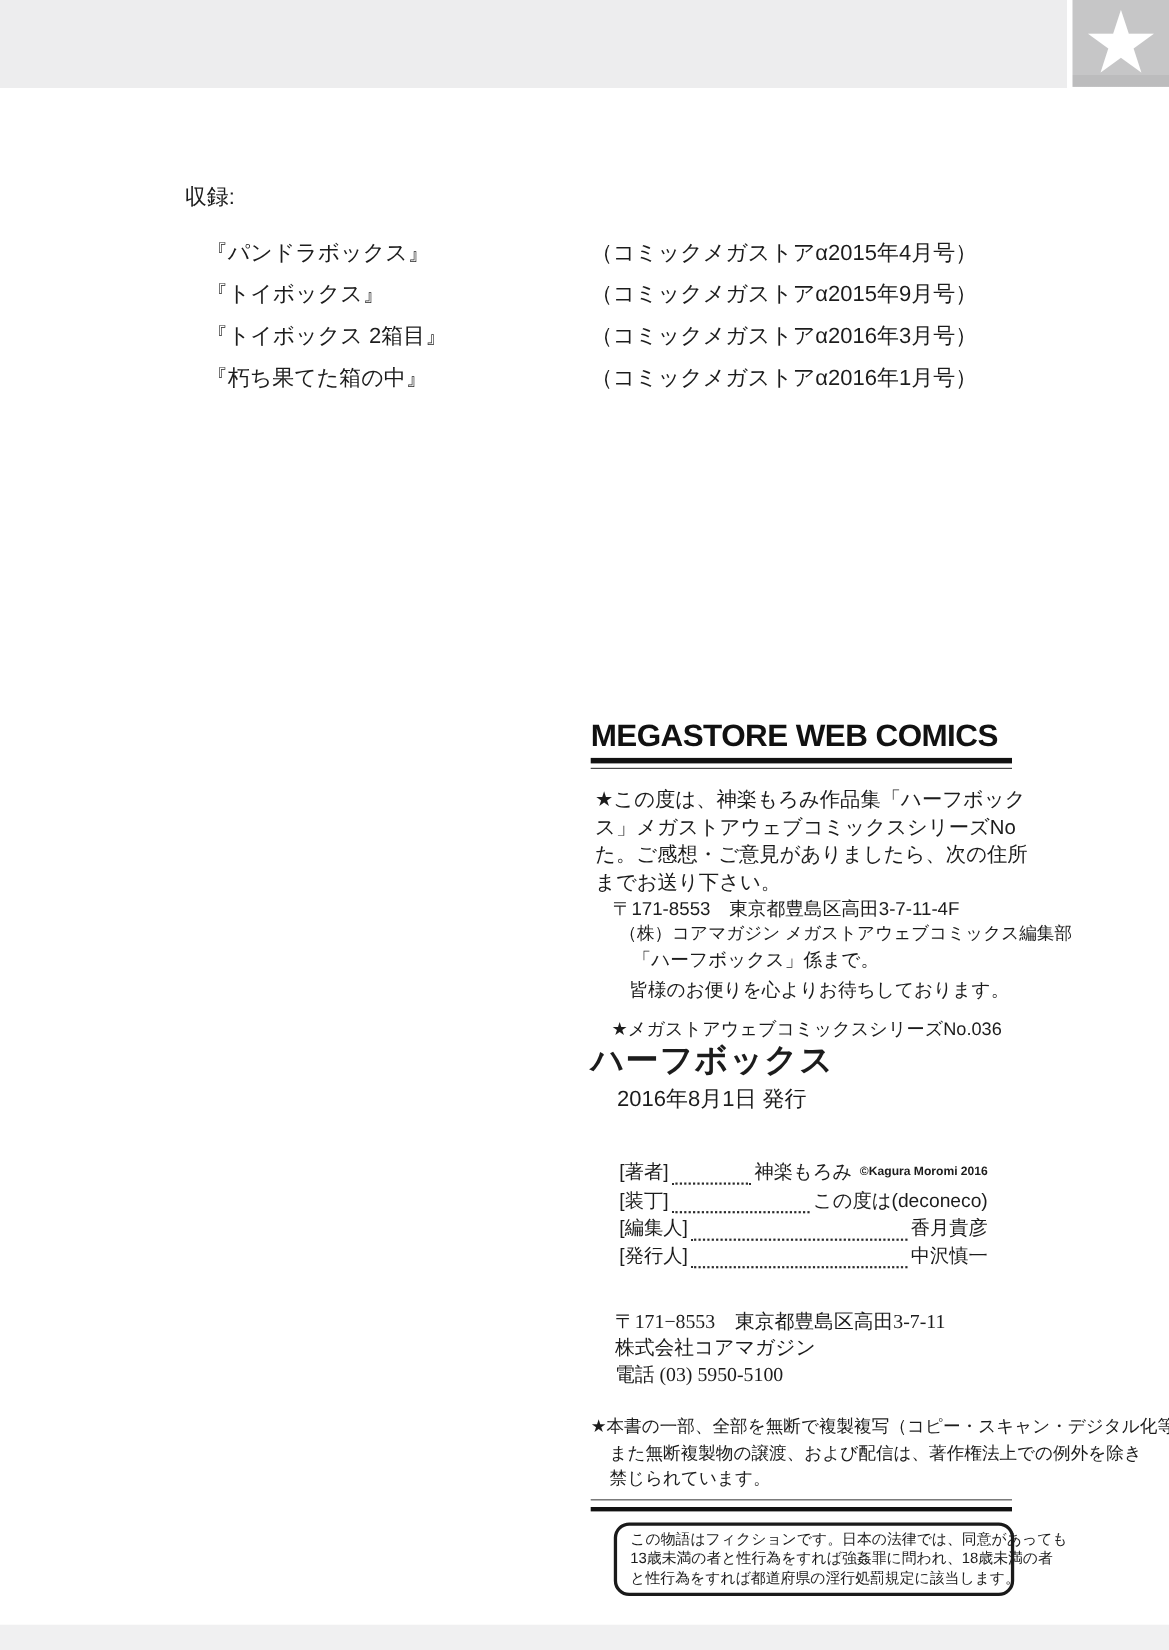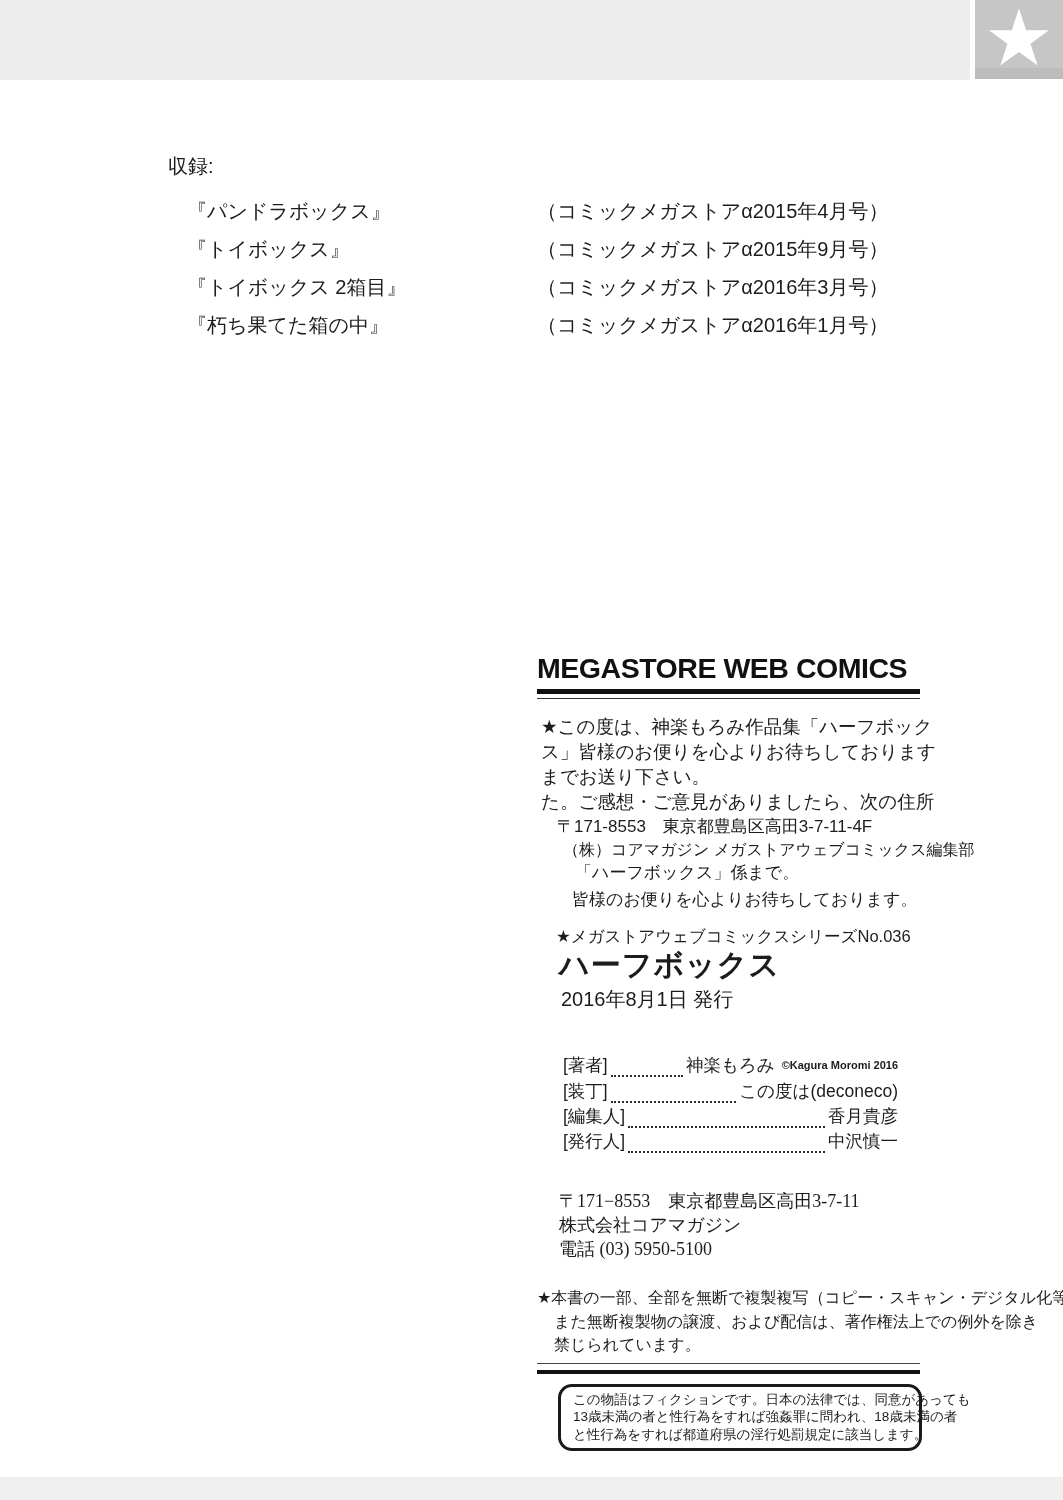--- a/index.html
+++ b/index.html
@@ -12,42 +12,42 @@
   .top-band{position:absolute;left:0;top:0;width:970px;height:80px;background:#ededee;}
   .star-square{
     position:absolute;left:975px;top:0;width:88px;height:79px;
     background:linear-gradient(#c6c6c7 86%,#bcbcbd 86%);
     display:flex;align-items:center;justify-content:center;
   }
   .star-square .star{color:#ffffff;font-size:78px;line-height:70px;margin-top:-4px;}
   .bottom-band{position:absolute;left:0;top:1477px;width:1063px;height:23px;background:#f0f0f1;}
 
   
-  .contents{position:absolute;left:168px;top:153px;width:780px;}
+  .contents{position:absolute;left:168px;top:165px;width:780px;}
   .contents .heading{font-size:20px;font-weight:500;margin:0 0 18px 0;}
-  .contents .row{display:flex;height:38px;align-items:flex-start;padding-left:19px;white-space:nowrap;}
+  .contents .row{display:flex;height:38px;align-items:center;padding-left:19px;white-space:nowrap;}
   .contents .title{width:350px;font-size:20px;}
   .contents .source{font-size:20px;}
 
   
   .colophon{position:absolute;left:537px;top:654px;width:383px;}
   .brand{
     font-size:28px;font-weight:800;letter-spacing:-0.5px;line-height:30px;
     transform:scaleX(1.02);transform-origin:left;white-space:nowrap;color:#111;
   }
   .rule-top{margin-top:5px;height:4px;border-top:5px solid #111;border-bottom:1px solid #333;}
   .thanks{margin-top:15px;font-size:18.5px;line-height:25px;white-space:nowrap;}
   .thanks div{padding-left:4px;}
   .edit-address{margin-top:1px;white-space:nowrap;}
   .edit-address .a1{margin-left:20px;font-size:17px;line-height:23px;}
   .edit-address .a2{margin-left:26px;font-size:16px;line-height:23px;}
   .edit-address .a3{margin-left:38px;font-size:17px;line-height:23px;}
   .edit-address .a4{margin-left:35px;font-size:17px;line-height:23px;margin-top:4px;}
   .series-line{margin-top:14px;margin-left:19px;font-size:16.5px;line-height:22px;white-space:nowrap;}
-  .book-title{margin-left:22px;font-size:30px;font-weight:bold;letter-spacing:1px;line-height:36px;white-space:nowrap;}
+  .book-title{font-size:30px;font-weight:bold;letter-spacing:1px;line-height:36px;white-space:nowrap;}
   .published{margin-left:24px;font-size:20px;line-height:26px;margin-top:3px;white-space:nowrap;}
 
   .credits{margin:40px 22px 0 26px;}
   .credit-row{display:flex;align-items:flex-end;height:25.3px;font-size:17.5px;white-space:nowrap;}
   .credit-row .leader{flex:1;height:13px;border-bottom:2.5px dotted #2b2b2b;margin:0 3px;}
   .credit-row .note{font-size:11px;font-weight:bold;align-self:center;margin-left:7px;letter-spacing:0;}
 
   .publisher{
     margin-top:36px;margin-left:22px;
     font-family:"Liberation Serif","DejaVu Serif",serif;
@@ -92,23 +92,23 @@
   </div>
 </div>
 
 <div class="colophon">
 
   <div class="brand">MEGASTORE WEB COMICS</div>
   <div class="rule-top"></div>
 
   <div class="thanks">
     <div>★この度は、神楽もろみ作品集「ハーフボック</div>
-    <div>ス」皆様のお便りを心よりお待ちしております</div>
+    <div>ス」メガストアウェブコミックスシリーズNo</div>
+    <div>た。ご感想・ご意見がありましたら、次の住所</div>
     <div>までお送り下さい。</div>
-    <div>た。ご感想・ご意見がありましたら、次の住所</div>
   </div>
 
   <div class="edit-address">
     <div class="a1">〒171-8553　東京都豊島区高田3-7-11-4F</div>
     <div class="a2">（株）コアマガジン メガストアウェブコミックス編集部</div>
     <div class="a3">「ハーフボックス」係まで。</div>
     <div class="a4">皆様のお便りを心よりお待ちしております。</div>
   </div>
 
   <div class="series-line">★メガストアウェブコミックスシリーズNo.036</div>

